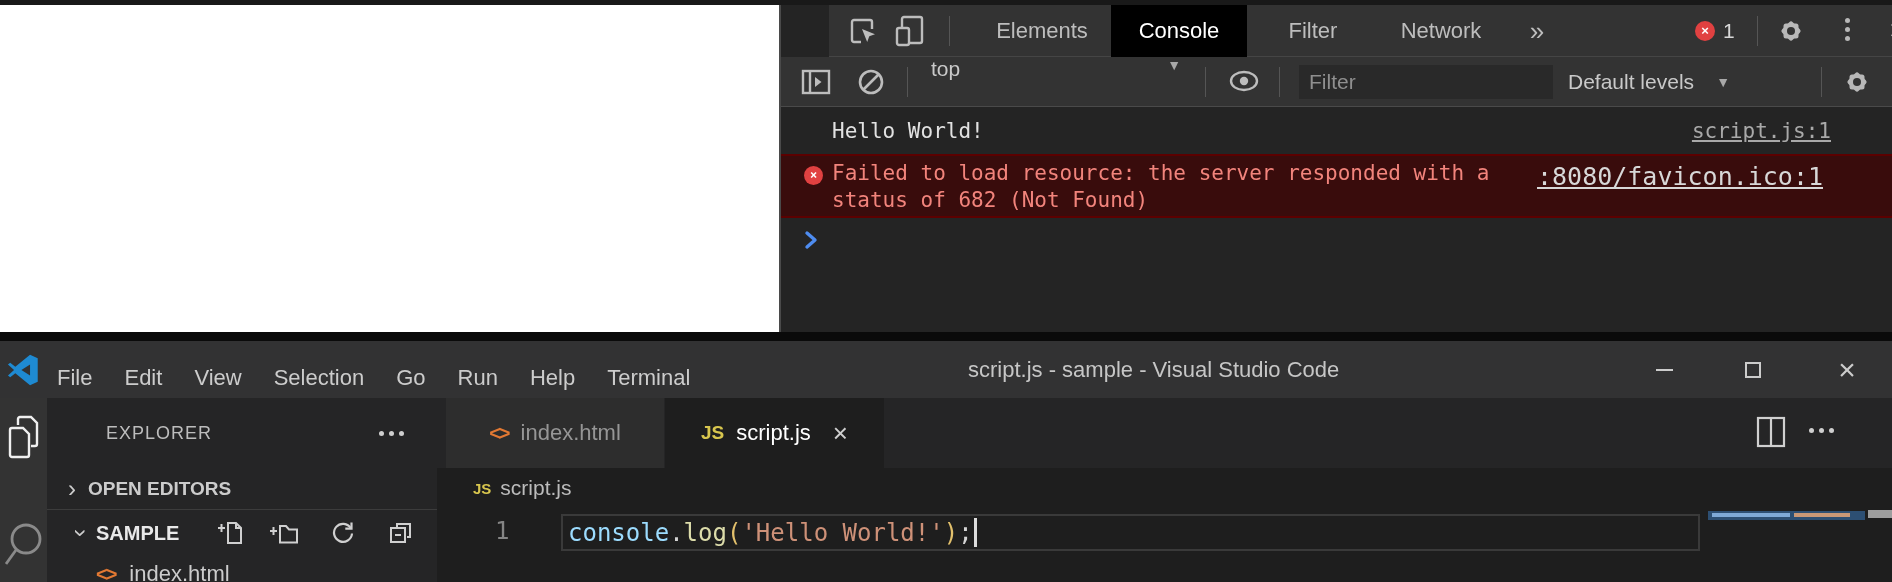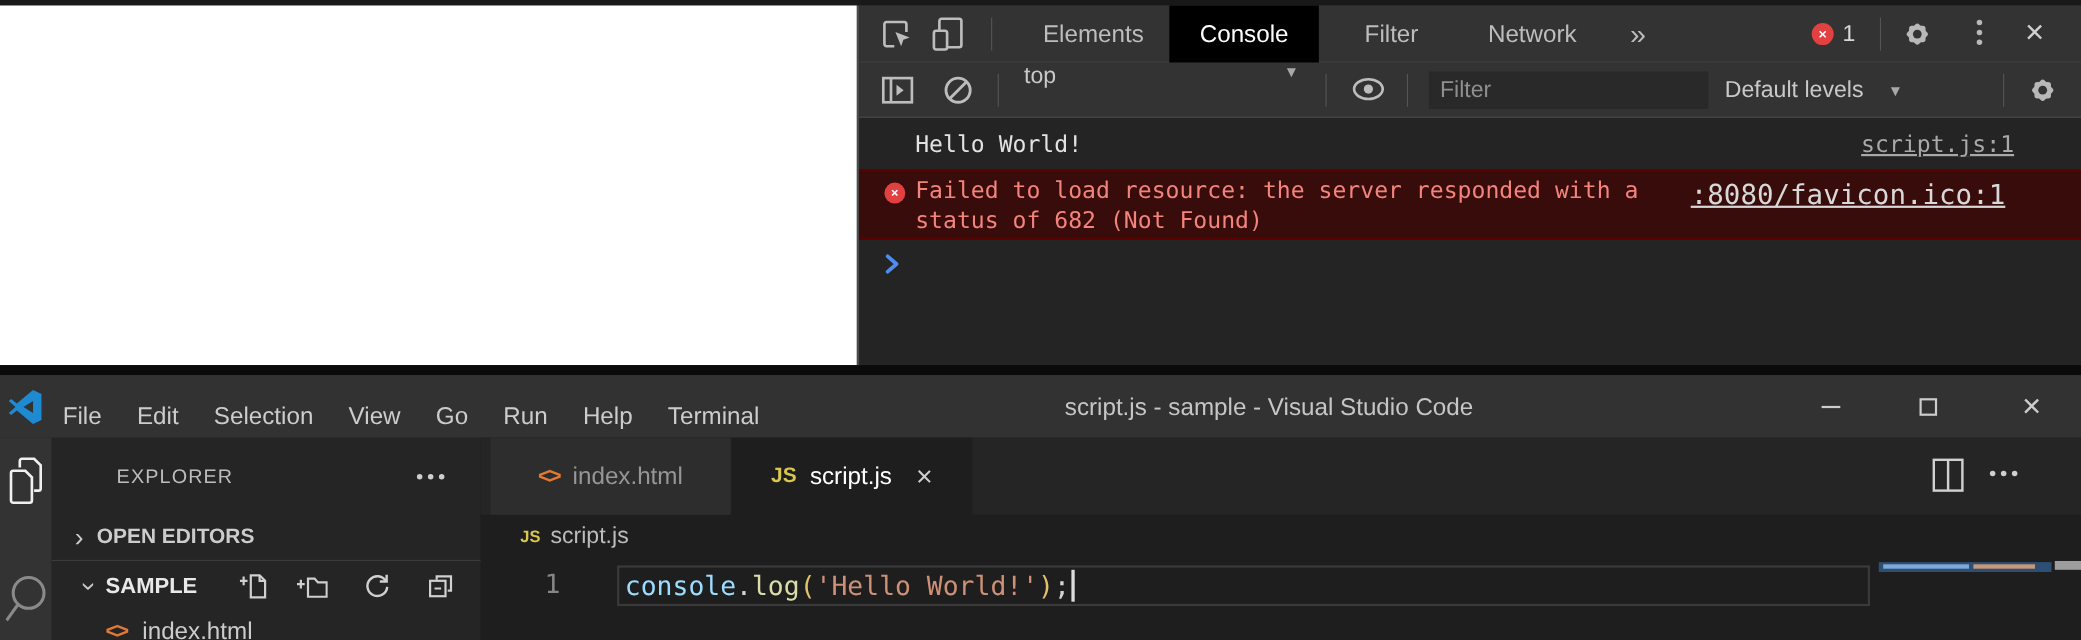--- a/index.html
+++ b/index.html
@@ -7,21 +7,21 @@
   body { font-family:"Liberation Sans", sans-serif; }
   .screen { position:relative; width:1892px; height:582px; overflow:hidden; background:#242424; }
 
   
   .browser { position:absolute; left:0; top:0; width:1892px; height:332px; }
   .top-strip { position:absolute; left:0; top:0; width:1892px; height:5px; background:#191919; }
   .page-viewport { position:absolute; left:0; top:5px; width:779px; height:327px; background:#ffffff; }
 
   .devtools { position:absolute; left:779px; top:5px; width:1113px; height:327px; background:#242424; border-left:2px solid #4a4a4a; }
 
-  .dt-tabbar { position:relative; height:52px; background:#333333; border-bottom:1px solid #454545; }
+  .dt-tabbar { position:relative; height:52px; background:#333333; border-bottom:1px solid #454545;margin-left:48px; }
   .dt-tab { position:absolute; top:0; height:52px; line-height:52px; text-align:center; color:#bdbdbd; font-size:22px; cursor:default; }
   .dt-tab.active { background:#000000; color:#ffffff; }
   .vsep { position:absolute; width:1px; background:#555555; }
   .dt-icon { position:absolute; }
   .err-badge { position:absolute; width:20px; height:20px; border-radius:50%; background:#e14141; color:#fff; font-size:13px; font-weight:bold; text-align:center; line-height:20px; }
   .kebab { display:flex; flex-direction:column; gap:4px; }
   .kebab i { width:5px; height:5px; border-radius:50%; background:#b8b8b8; }
   .xclose { color:#cfcfcf; font-size:30px; line-height:30px; }
 
   .dt-toolbar { position:relative; height:50px; background:#333333; border-bottom:1px solid #4a4a4a; }
@@ -222,22 +222,22 @@
     <div class="vs-strip"></div>
 
     <div class="vs-titlebar">
       <span class="vs-logo">
         <svg width="32" height="32" viewBox="0 0 100 100">
           <path fill="#1e8ad2" fill-rule="evenodd" d="M72 2 L96 13 V87 L72 98 L26 60 L10 73 L3 67 L22 50 L3 33 L10 27 L26 40 Z M72 33 L45 50 L72 67 Z"></path>
         </svg>
       </span>
       <span class="menu-item">File</span>
       <span class="menu-item">Edit</span>
+      <span class="menu-item">View</span>
       <span class="menu-item">Selection</span>
-      <span class="menu-item">View</span>
       <span class="menu-item">Go</span>
       <span class="menu-item">Run</span>
       <span class="menu-item">Help</span>
       <span class="menu-item">Terminal</span>
       <span class="vs-title">script.js - sample - Visual Studio Code</span>
       <span class="win-btn wb-min">
           <span class="min-bar"></span>
         </span>
       <span class="win-btn wb-max">
           <span class="max-box"></span>

